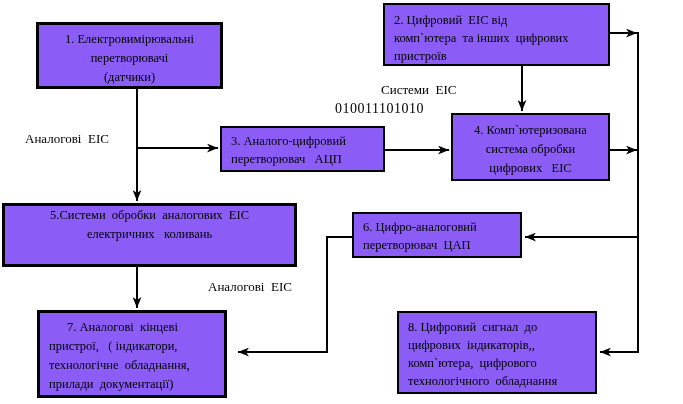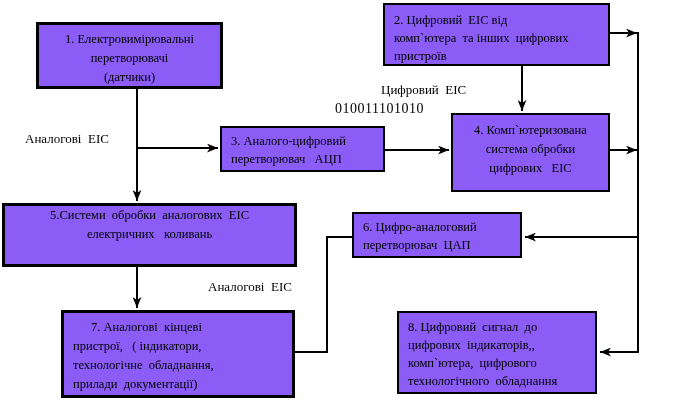--- a/index.html
+++ b/index.html
@@ -19,24 +19,24 @@
     border:2px solid #000;
     font-size:12.5px;
     line-height:18px;
   }
   .dbox .bline{white-space:pre;}
   .thick{border-width:3px;}
   .center{text-align:center;}
   .b1{left:36px;top:22px;width:187px;height:67px;padding-top:5px;line-height:19px;}
   .b2{left:383px;top:3px;width:227px;height:63px;padding:6px 4px 0 9px;}
   .b3{left:220px;top:126px;width:165px;height:46px;padding:4px 4px 0 9px;}
-  .b4{left:451px;top:113px;width:159px;height:79px;padding-top:6px;line-height:19px;}
+  .b4{left:451px;top:113px;width:159px;height:68px;padding-top:6px;line-height:19px;}
   .b5{left:2px;top:203px;width:295px;height:64px;padding-top:0;line-height:19px;}
   .b6{left:352px;top:212px;width:170px;height:46px;padding:4px 4px 0 9px;}
-  .b7{left:37px;top:310px;width:234px;height:88px;padding:5px 2px 0 9px;line-height:19px;margin-left:24px;}
+  .b7{left:37px;top:310px;width:190px;height:88px;padding:5px 2px 0 9px;line-height:19px;}
   .b7 .bline:first-child{padding-left:18px;}
   .b8{left:397px;top:311px;width:200px;height:83px;padding:5px 2px 0 9px;line-height:18px;}
   .flabel{
     position:absolute;
     font-size:13px;
     white-space:pre;
   }
   .lab-analog-left{left:25px;top:131px;}
   .lab-digital{left:381px;top:82px;}
   .lab-binary{left:335px;top:101px;font-size:14px;letter-spacing:0.5px;}
@@ -118,17 +118,17 @@
   </div>
 
   <div class="dbox b8">
     <div class="bline">8. Цифровий  сигнал  до</div>
     <div class="bline">цифрових  індикаторів,,</div>
     <div class="bline">комп`ютера,  цифрового</div>
     <div class="bline">технологічного  обладнання</div>
   </div>
 
   <div class="flabel lab-analog-left">Аналогові  ЕІС</div>
-  <div class="flabel lab-digital">Цифровий  ЕІС</div>
+  <div class="flabel lab-digital">Системи  ЕІС</div>
   <div class="flabel lab-binary">010011101010</div>
   <div class="flabel lab-analog-mid">Аналогові  ЕІС</div>
 
 </div>
 
 </body></html>

